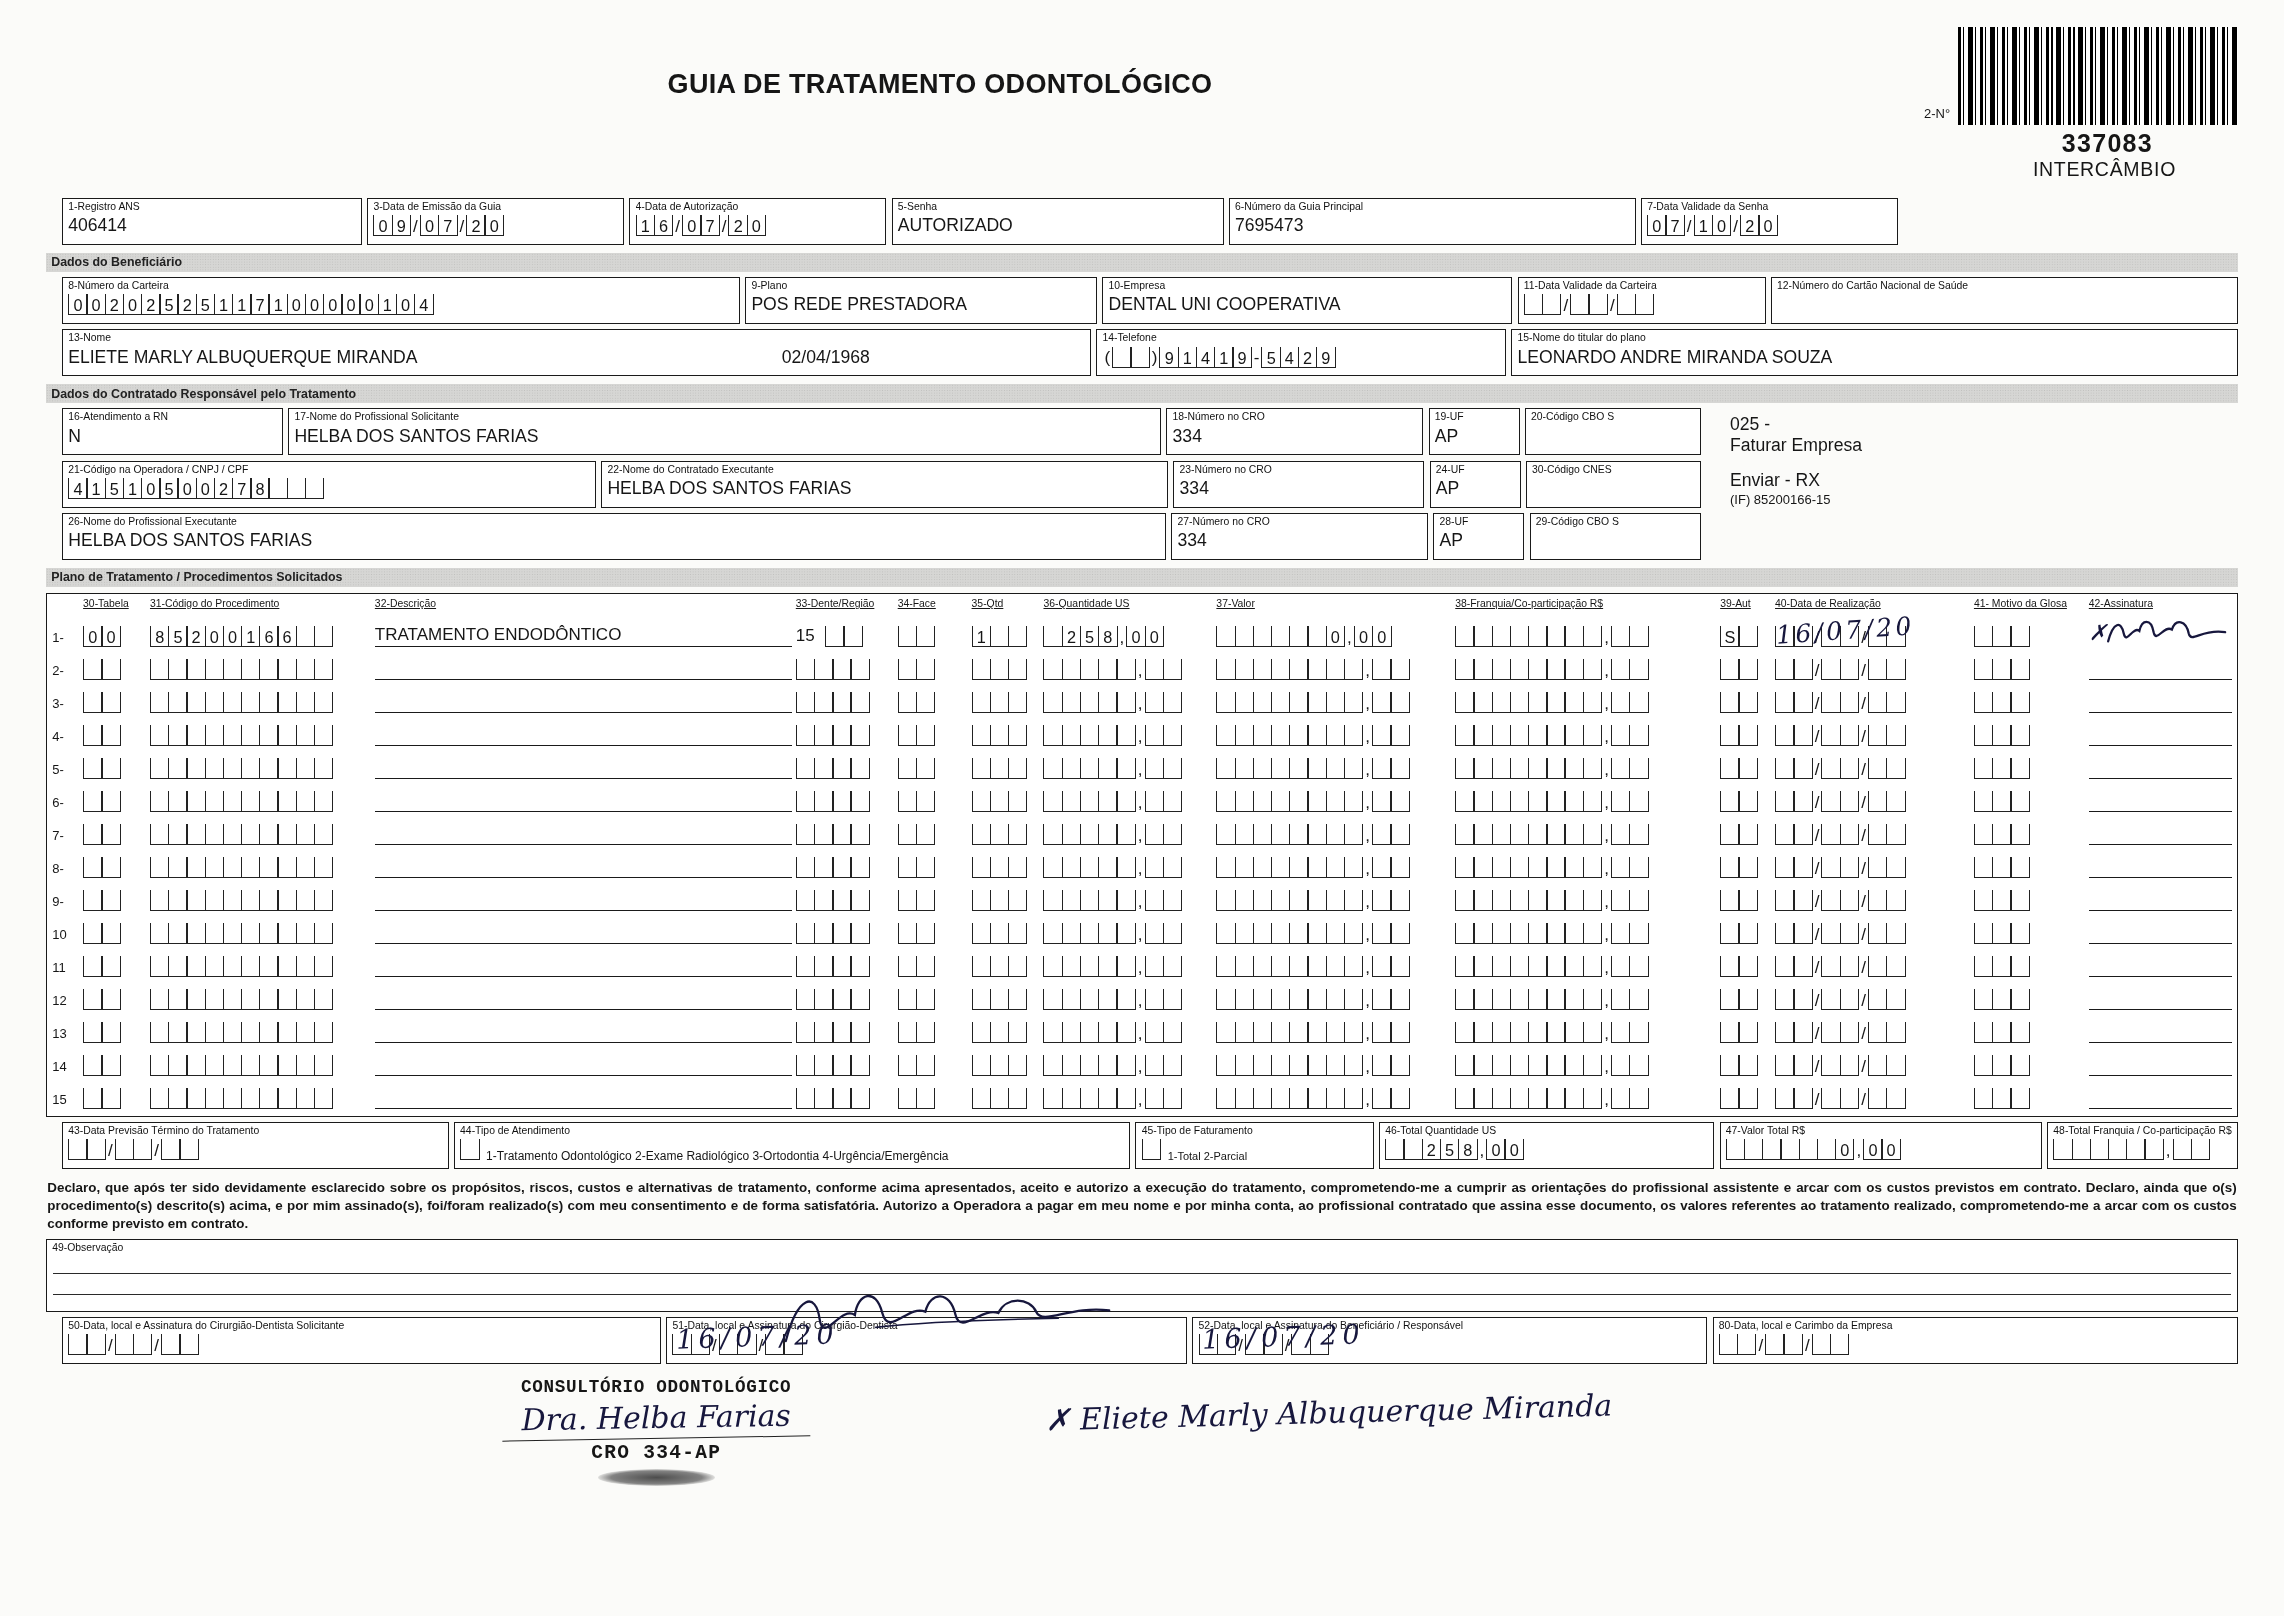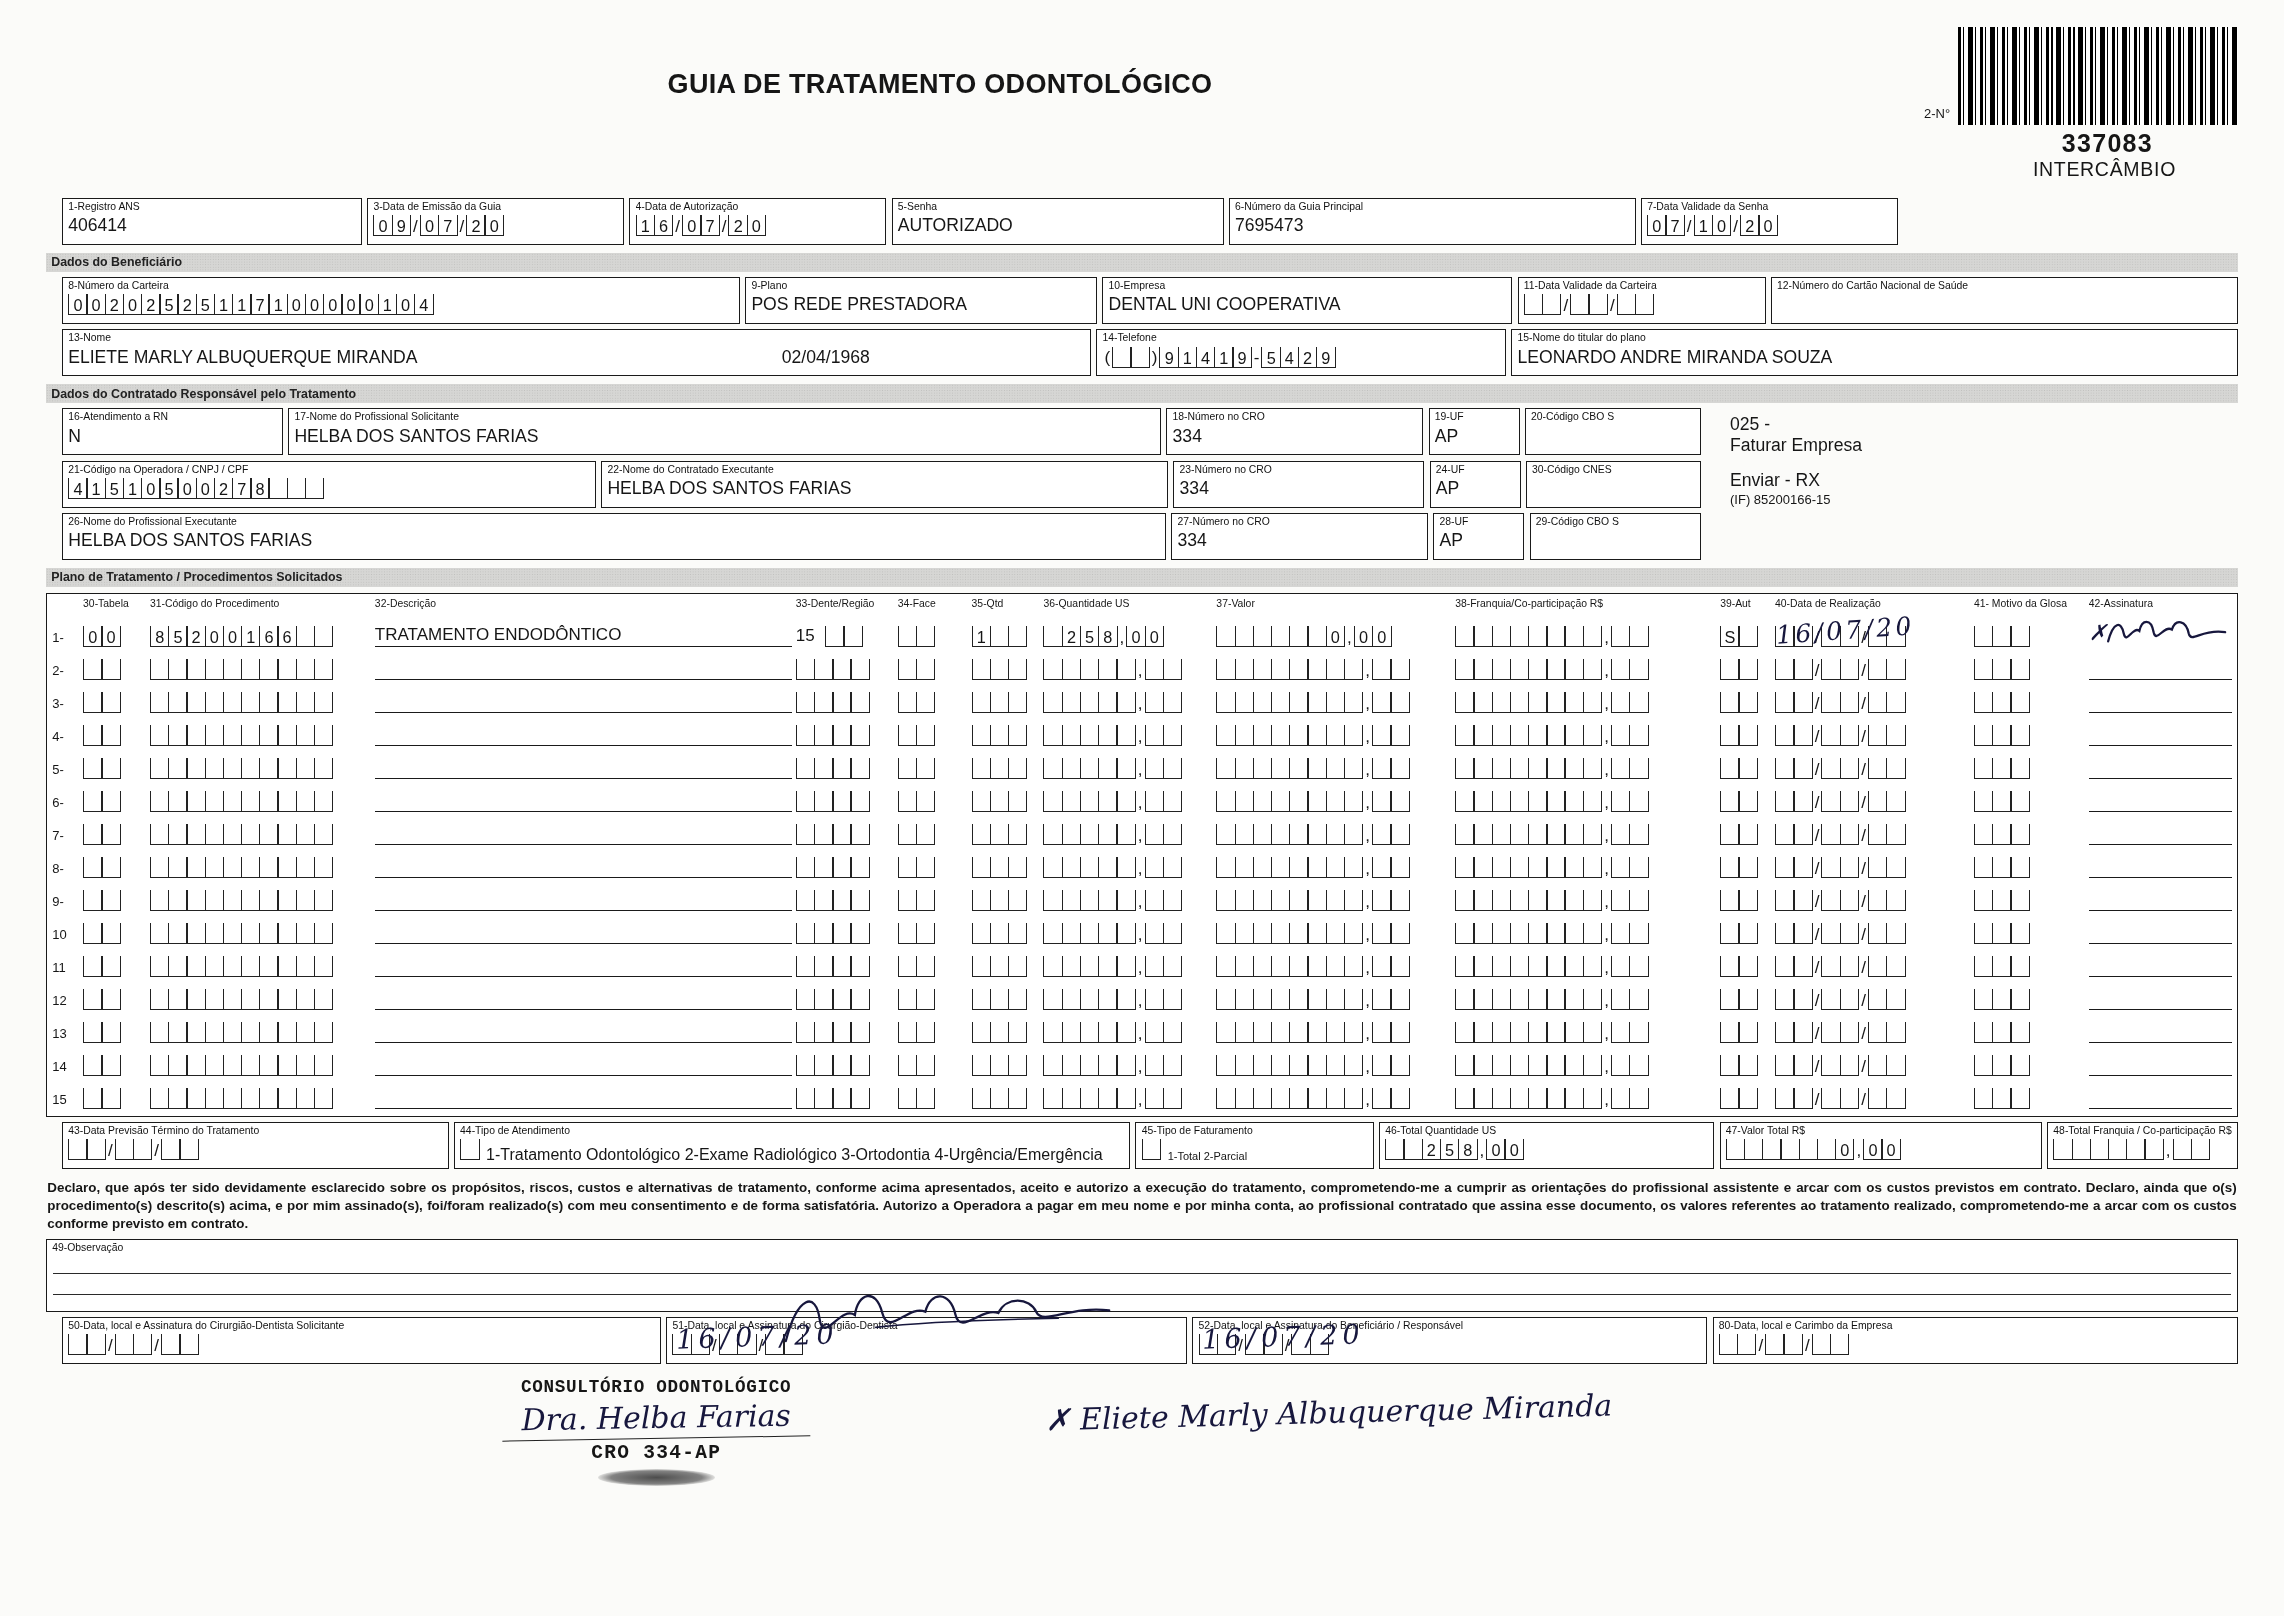--- a/index.html
+++ b/index.html
@@ -43,21 +43,21 @@
   
   .contract-wrap { display: flex; }
   .contract-left { width: 1655px; }
   .contract-right { flex: 1; padding: 10.4px 0 0 29px; }
   .note-l { font-size: 17.6px; }
   .note-gap { margin-top: 14.3px; }
   .note-small { font-size: 13px; margin-top: 1.3px; }
 
   
   .ptable { border: 1.3px solid #1a1a1a; margin-top: 6.5px; padding: 2.6px 5.2px 6.5px; background: #fff; }
-  .thead { display: flex; gap: 3.9px; padding: 1.3px 0 5.2px; }
+  .thead { display: flex; gap: 3.9px; padding: 1.3px 0 5.2px; text-decoration: underline; }
   .thead span { font-size: 10.4px; white-space: nowrap; overflow: visible; flex: none; }
   .trow { display: flex; gap: 3.9px; align-items: flex-end; height: 33px; }
   .cell { display: flex; align-items: flex-end; flex: none; overflow: visible; }
   .col-num { width: 27px; font-size: 13px; padding-bottom: 2.6px; }
   .col-tab { width: 63px; } .col-cod { width: 221px; }
   .col-desc { flex: 1 1 auto !important; min-width: 274px; }
   .col-dente { width: 98px; } .col-face { width: 70px; } .col-qtd { width: 68px; }
   .col-qus { width: 169px; } .col-valor { width: 235px; } .col-franq { width: 261px; }
   .col-aut { width: 51px; } .col-data { width: 195px; } .col-motivo { width: 111px; } .col-ass { width: 143px; }
   .desc-line { display: block; width: 100%; border-bottom: 1.3px solid #1a1a1a; height: 19.5px; }
@@ -2150,21 +2150,21 @@
           <span class="comb-cell"></span>
           <span class="comb-cell"></span>
         </div>
     </div>
     <div class="fbox" style="width:684px">
       <div class="flabel">44-Tipo de Atendimento</div>
       <div class="fvalue fvalue-flex">
         <span class="comb">
             <span class="comb-cell"></span>
           </span>
-        <span style="font-size:16px; margin-left:6.5px">1-Tratamento Odontológico  2-Exame Radiológico  3-Ortodontia  4-Urgência/Emergência</span>
+        <span style="font-size:12px; margin-left:6.5px">1-Tratamento Odontológico  2-Exame Radiológico  3-Ortodontia  4-Urgência/Emergência</span>
       </div>
     </div>
     <div class="fbox" style="width:241px">
       <div class="flabel">45-Tipo de Faturamento</div>
       <div class="fvalue fvalue-flex">
         <span class="comb">
             <span class="comb-cell"></span>
           </span>
         <span style="font-size:11px; margin-left:6.5px">1-Total  2-Parcial</span>
       </div>

